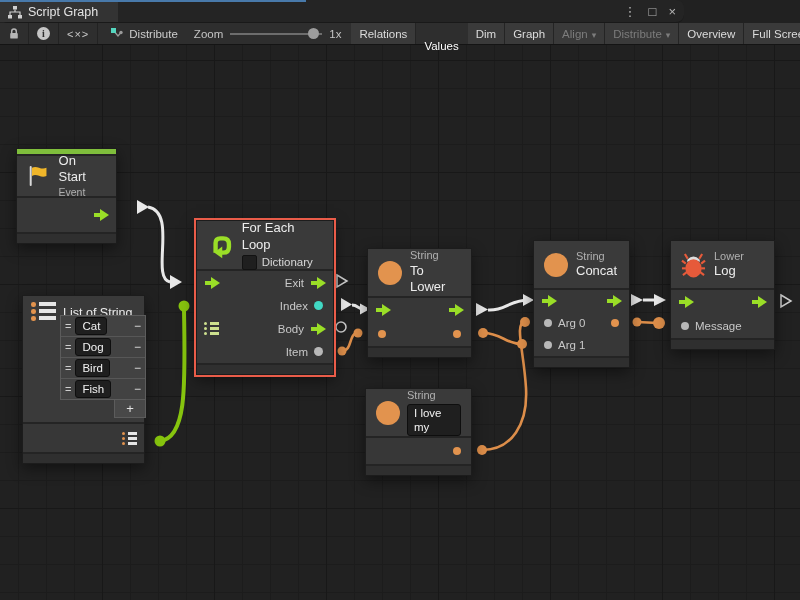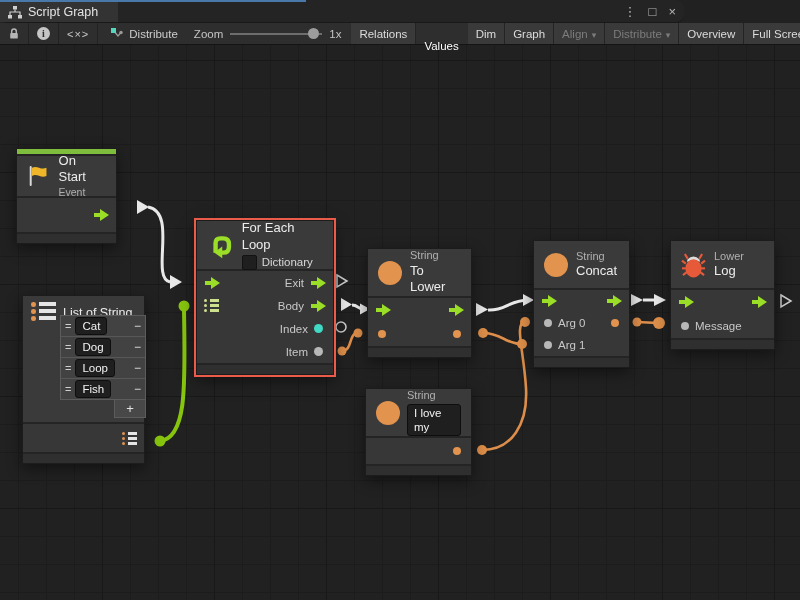--- a/index.html
+++ b/index.html
@@ -281,21 +281,21 @@
             <span class="tfield">Cat</span>
             <span class="lminus">−</span>
           </div>
           <div class="lrow">
             <span class="lhandle">=</span>
             <span class="tfield">Dog</span>
             <span class="lminus">−</span>
           </div>
           <div class="lrow">
             <span class="lhandle">=</span>
-            <span class="tfield">Loop</span>
+            <span class="tfield">Bird</span>
             <span class="lminus">−</span>
           </div>
           <div class="lrow">
             <span class="lhandle">=</span>
             <span class="tfield">Fish</span>
             <span class="lminus">−</span>
           </div>
         </div>
         <div class="lplusrow">
           <span class="lplusbox">+</span>
@@ -330,33 +330,33 @@
       </div>
     </div>
     <div class="sect nbody" style="height:92px;">
       <div class="prow" style="height:23px;">
         <span class="parrow"></span>
           <span class="sp"></span>
         <span class="plabel">Exit</span>
         <span class="parrow"></span>
       </div>
       <div class="prow" style="height:23px;">
-        <span class="licon lime">
-            <b></b>
-            <b></b>
-            <b></b>
-          </span>
-          <span class="sp"></span>
-        <span class="plabel">Body</span>
-        <span class="parrow"></span>
-      </div>
-      <div class="prow" style="height:23px;">
         <span class="sp"></span>
         <span class="plabel">Index</span>
         <span class="pdot cyan" style="margin-right:3px;"></span>
+      </div>
+      <div class="prow" style="height:23px;">
+        <span class="licon lime">
+            <b></b>
+            <b></b>
+            <b></b>
+          </span>
+          <span class="sp"></span>
+        <span class="plabel">Body</span>
+        <span class="parrow"></span>
       </div>
       <div class="prow" style="height:23px;">
         <span class="sp"></span>
         <span class="plabel">Item</span>
         <span class="pdot gray" style="margin-right:3px;"></span>
       </div>
     </div>
     <div class="sect nfooter"></div>
   </div>
 

